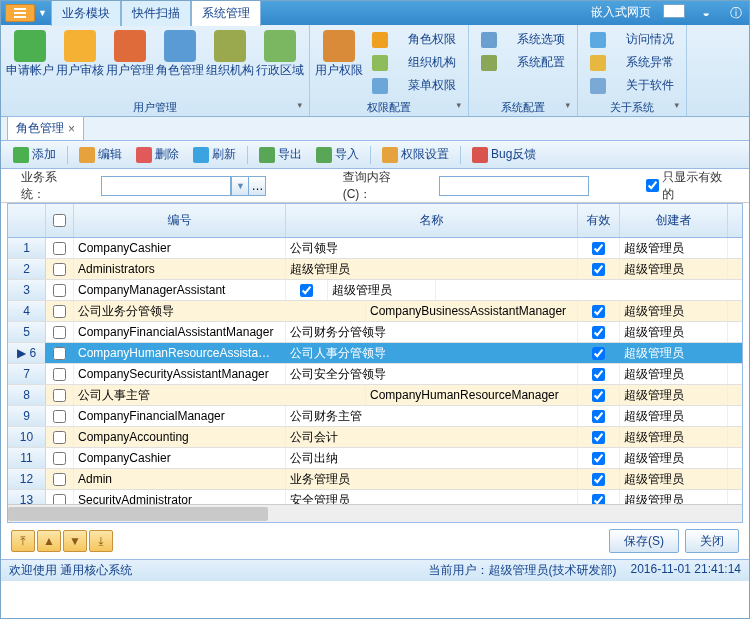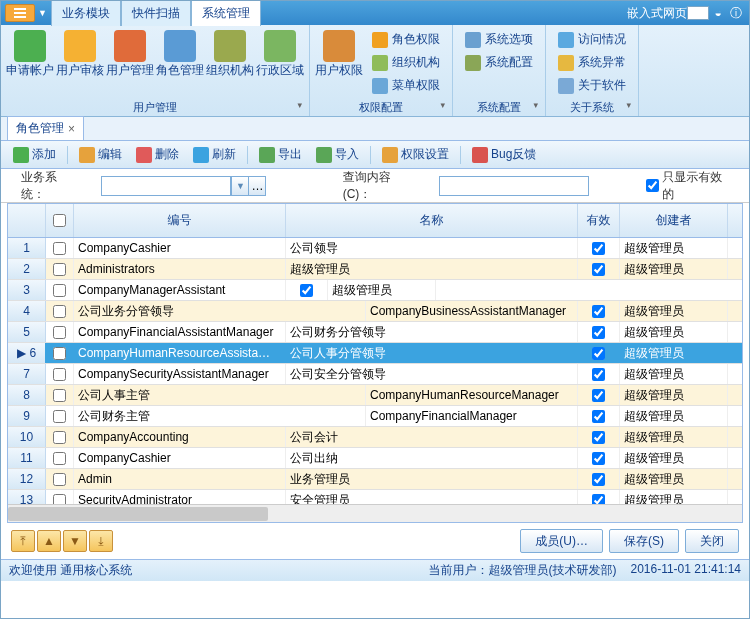--- a/index.html
+++ b/index.html
@@ -2,32 +2,32 @@
 <html><head>
 <meta charset="utf-8">
 <style>
 *{box-sizing:border-box;margin:0;padding:0;font-family:"Microsoft YaHei","SimSun",sans-serif;font-size:12px}
 body{background:#fff;width:750px;height:619px;overflow:hidden;border:1px solid #7aa5c6}
 .titlebar{height:24px;background:linear-gradient(#4da3dd,#3388cc);display:flex;align-items:center;padding:0 4px;color:#fff}
 .titlebar .app-btn{width:30px;height:18px;background:#f7a93b;border:1px solid #c9862f;border-radius:2px;margin-right:3px;display:flex;align-items:center;justify-content:center}
 .titlebar .tabs{display:flex;gap:0;margin-left:4px}
 .titlebar .tab{padding:4px 10px;background:#dbeefb;color:#15428b;border:1px solid #8ab6d9;border-bottom:none;cursor:pointer}
 .titlebar .tab.active{background:#fff}
-.titlebar .right{margin-left:auto;display:flex;align-items:center;gap:0}
+.titlebar .right{margin-left:auto;display:flex;align-items:flex-start;gap:12px}
 .titlebar .right span{color:#fff}
 .titlebar .winbtn{width:18px;height:18px;display:inline-flex;align-items:center;justify-content:center;color:#fff;cursor:pointer}
 .ribbon{height:92px;background:linear-gradient(#e4f1fb,#d0e6f6);border-bottom:1px solid #8ab6d9;display:flex}
 .ribbon-group{border-right:1px solid #a9cde9;display:flex;flex-direction:column;padding:2px 4px 0}
 .ribbon-items{display:flex;flex:1;align-items:flex-start}
 .ribbon-big{display:flex;flex-direction:column;align-items:center;width:50px;padding:3px 1px;cursor:pointer;text-align:center}
 .ribbon-big .ico{width:32px;height:32px;border-radius:4px;margin-bottom:2px}
 .ribbon-big span{color:#15428b;line-height:13px}
 .ribbon-label{text-align:center;color:#15428b;padding:1px 0;font-size:11px;position:relative}
 .ribbon-label::after{content:"▾";position:absolute;right:3px;font-size:9px;color:#666}
-.ribbon-small{display:flex;align-items:center;gap:4px;padding:2px 4px;cursor:pointer;color:#15428b}
+.ribbon-small{display:flex;align-items:center;gap:20px;padding:2px 4px;cursor:pointer;color:#15428b}
 .ribbon-small .si{width:16px;height:16px;border-radius:2px}
 .ribbon-col{display:flex;flex-direction:column;justify-content:flex-start;padding:2px 4px;gap:2px}
 .tabbar{height:24px;background:#e8f2fb;border-bottom:1px solid #99bbe8;display:flex;align-items:flex-end;padding-left:6px}
 .page-tab{padding:3px 8px;background:#fff;border:1px solid #99bbe8;border-bottom:none;color:#15428b;display:flex;align-items:center;gap:4px}
 .page-tab .x{color:#666;cursor:pointer}
 .toolbar{height:28px;background:linear-gradient(#f0f7fd,#d6e8f6);border-bottom:1px solid #99bbe8;display:flex;align-items:center;padding:0 6px;gap:2px}
 .tbtn{display:flex;align-items:center;gap:3px;padding:3px 6px;cursor:pointer;color:#15428b;border-radius:2px}
 .tbtn .ti{width:16px;height:16px;border-radius:2px}
 .tsep{width:1px;height:18px;background:#a9cde9;margin:0 3px}
 .filter{height:34px;display:flex;align-items:center;padding:0 20px;gap:24px;background:#fff;border-bottom:1px solid #ccc}
@@ -345,22 +345,22 @@
         <div class="gc ck c-valid">
           <input type="checkbox" checked="" style="">
         </div>
         <div class="gc c-creator">超级管理员</div>
       </div>
       <div class="grow">
         <div class="gc rn c-rn">9</div>
         <div class="gc ck c-ck">
           <input type="checkbox" style="">
         </div>
+        <div class="gc c-code">CompanyFinancialManager</div>
         <div class="gc c-name">公司财务主管</div>
-        <div class="gc c-code">CompanyFinancialManager</div>
         <div class="gc ck c-valid">
           <input type="checkbox" checked="" style="">
         </div>
         <div class="gc c-creator">超级管理员</div>
       </div>
       <div class="grow alt">
         <div class="gc rn c-rn">10</div>
         <div class="gc ck c-ck">
           <input type="checkbox" style="">
         </div>
@@ -426,21 +426,20 @@
 </div>
 
 <div class="footer-btns">
   <div class="navset">
     <div class="navb">⤒</div>
     <div class="navb">▲</div>
     <div class="navb">▼</div>
     <div class="navb">⤓</div>
   </div>
   <div class="spacer"></div>
-  <button class="btn">成员(U)…</button>
   <button class="btn">保存(S)</button>
   <button class="btn">关闭</button>
 </div>
 
 <div class="status">
   <span>欢迎使用 通用核心系统</span>
   <div class="r">
     <span><span>当前用户：</span><span>超级管理员(技术研发部)</span></span>
     <span>2016-11-01 21:41:14</span>
   </div>

